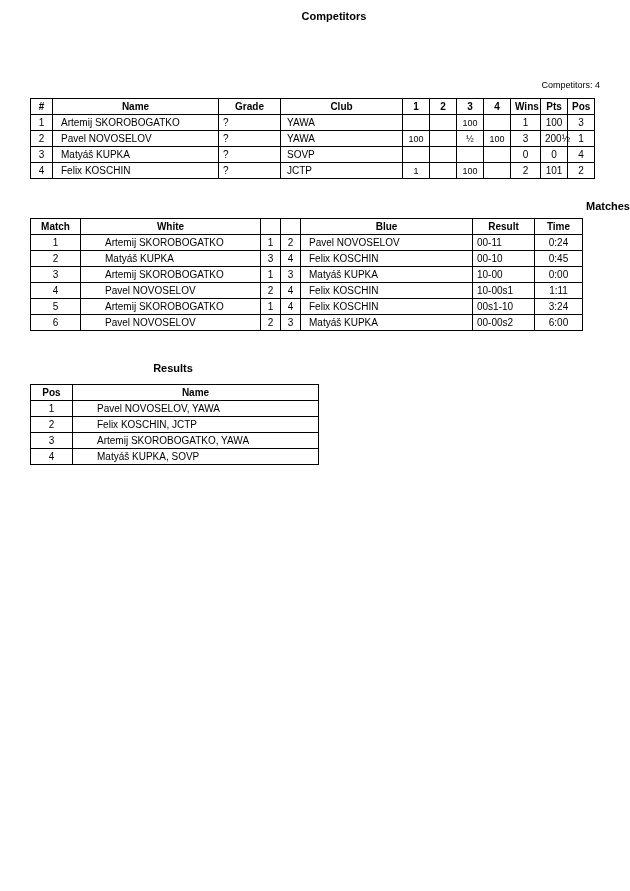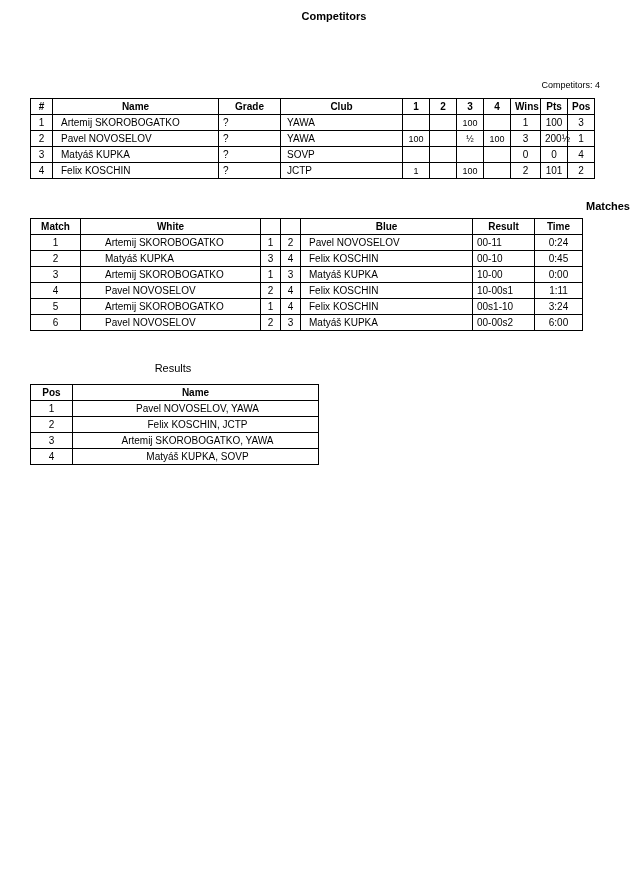--- a/index.html
+++ b/index.html
@@ -85,21 +85,21 @@
     text-align: right;
     font-weight: bold;
     font-size: 11px;
   }
   .hdr-results {
     position: absolute;
     left: 0;
     top: 352px;
     width: 346px;
     text-align: center;
-    font-weight: normal;
+    font-weight: bold;
     font-size: 11px;
   }
   
   table.competitors { width: 510px; table-layout: fixed; }
   table.competitors col.c-num   { width: 22px; }
   table.competitors col.c-name  { width: 166px; }
   table.competitors col.c-grade { width: 62px; }
   table.competitors col.c-club  { width: 122px; }
   table.competitors col.c-r     { width: 27px; }
   table.competitors col.c-wins  { width: 30px; }
@@ -127,21 +127,21 @@
   table.matches td.s { text-align: center; }
   table.matches td.blue { text-align: left; padding-left: 8px; }
   table.matches td.result { text-align: left; }
   table.matches td.time { text-align: center; margin-top: 44px; }
 
   
   table.results { width: 288px; table-layout: fixed; }
   table.results col.r-pos { width: 42px; }
   table.results col.r-name { width: 246px; }
   table.results td.pos { text-align: center; }
-  table.results td.rname { text-align: center; padding-left: 8px; }
+  table.results td.rname { text-align: left; padding-left: 24px; }
 </style>
 </head>
 <body>
 
 <div class="page">
 
 
   <div class="section-head">Competitors</div>
 
   <div class="competitors-count">Competitors: 4</div>

